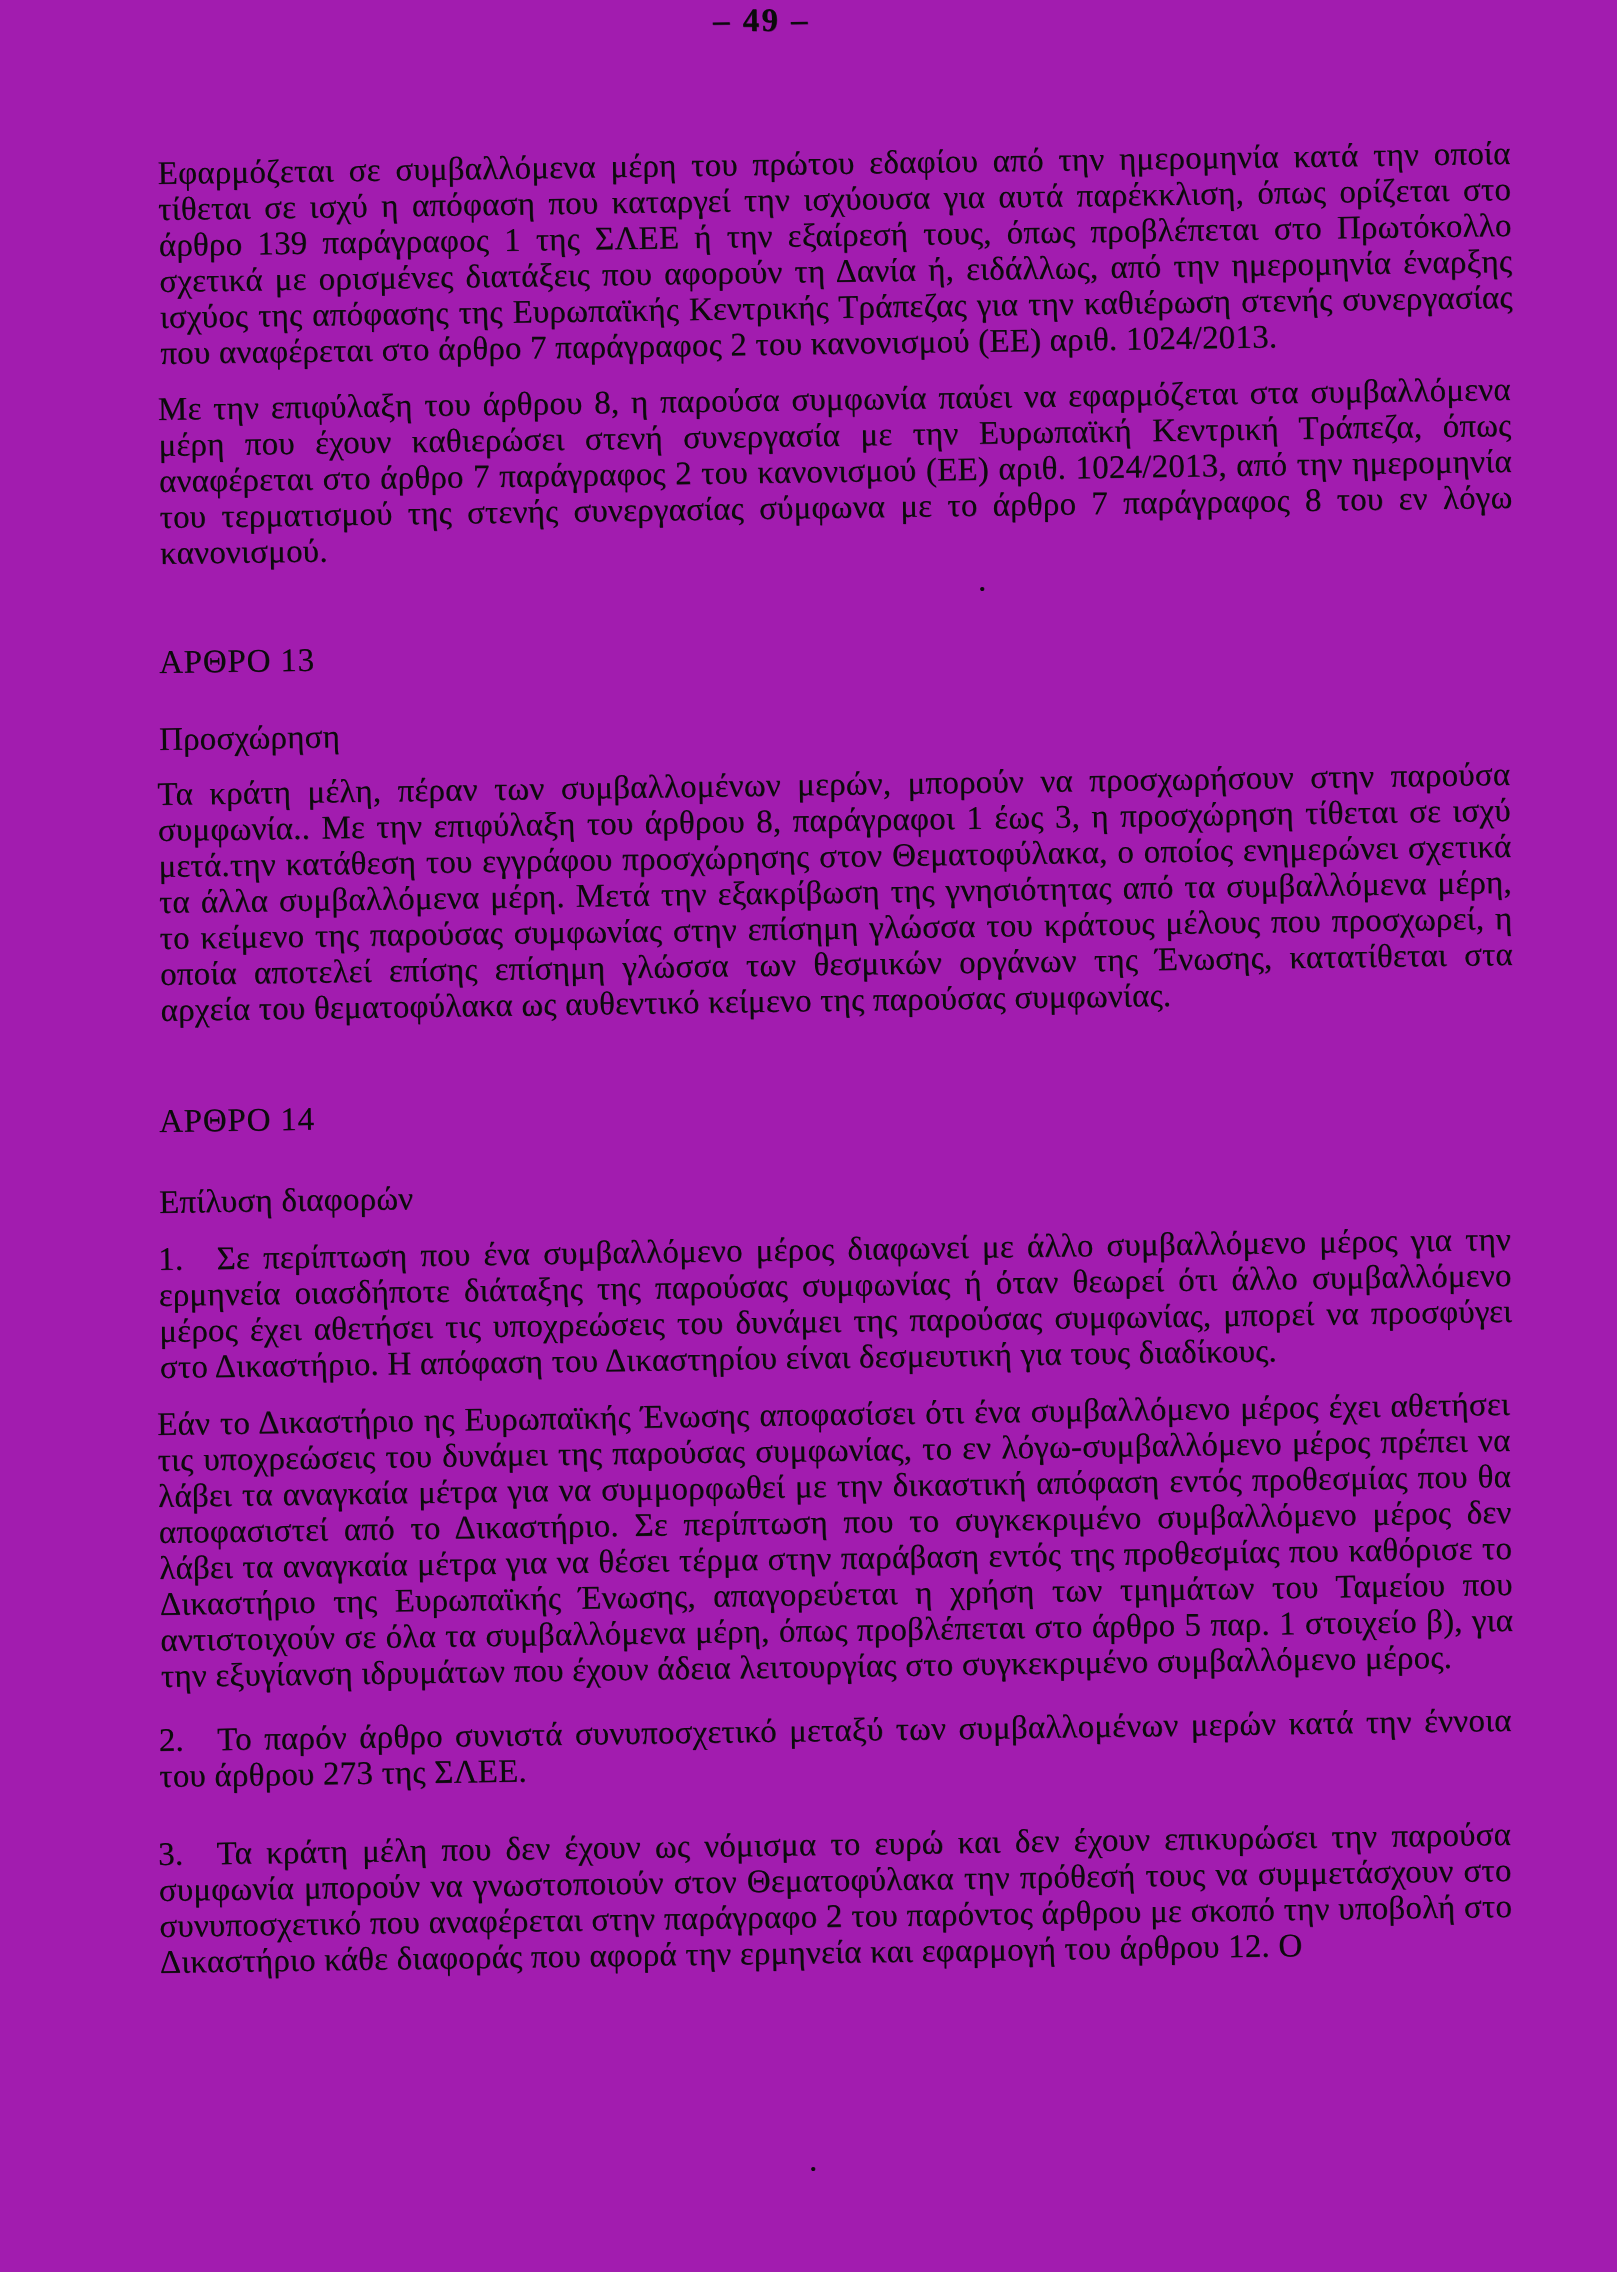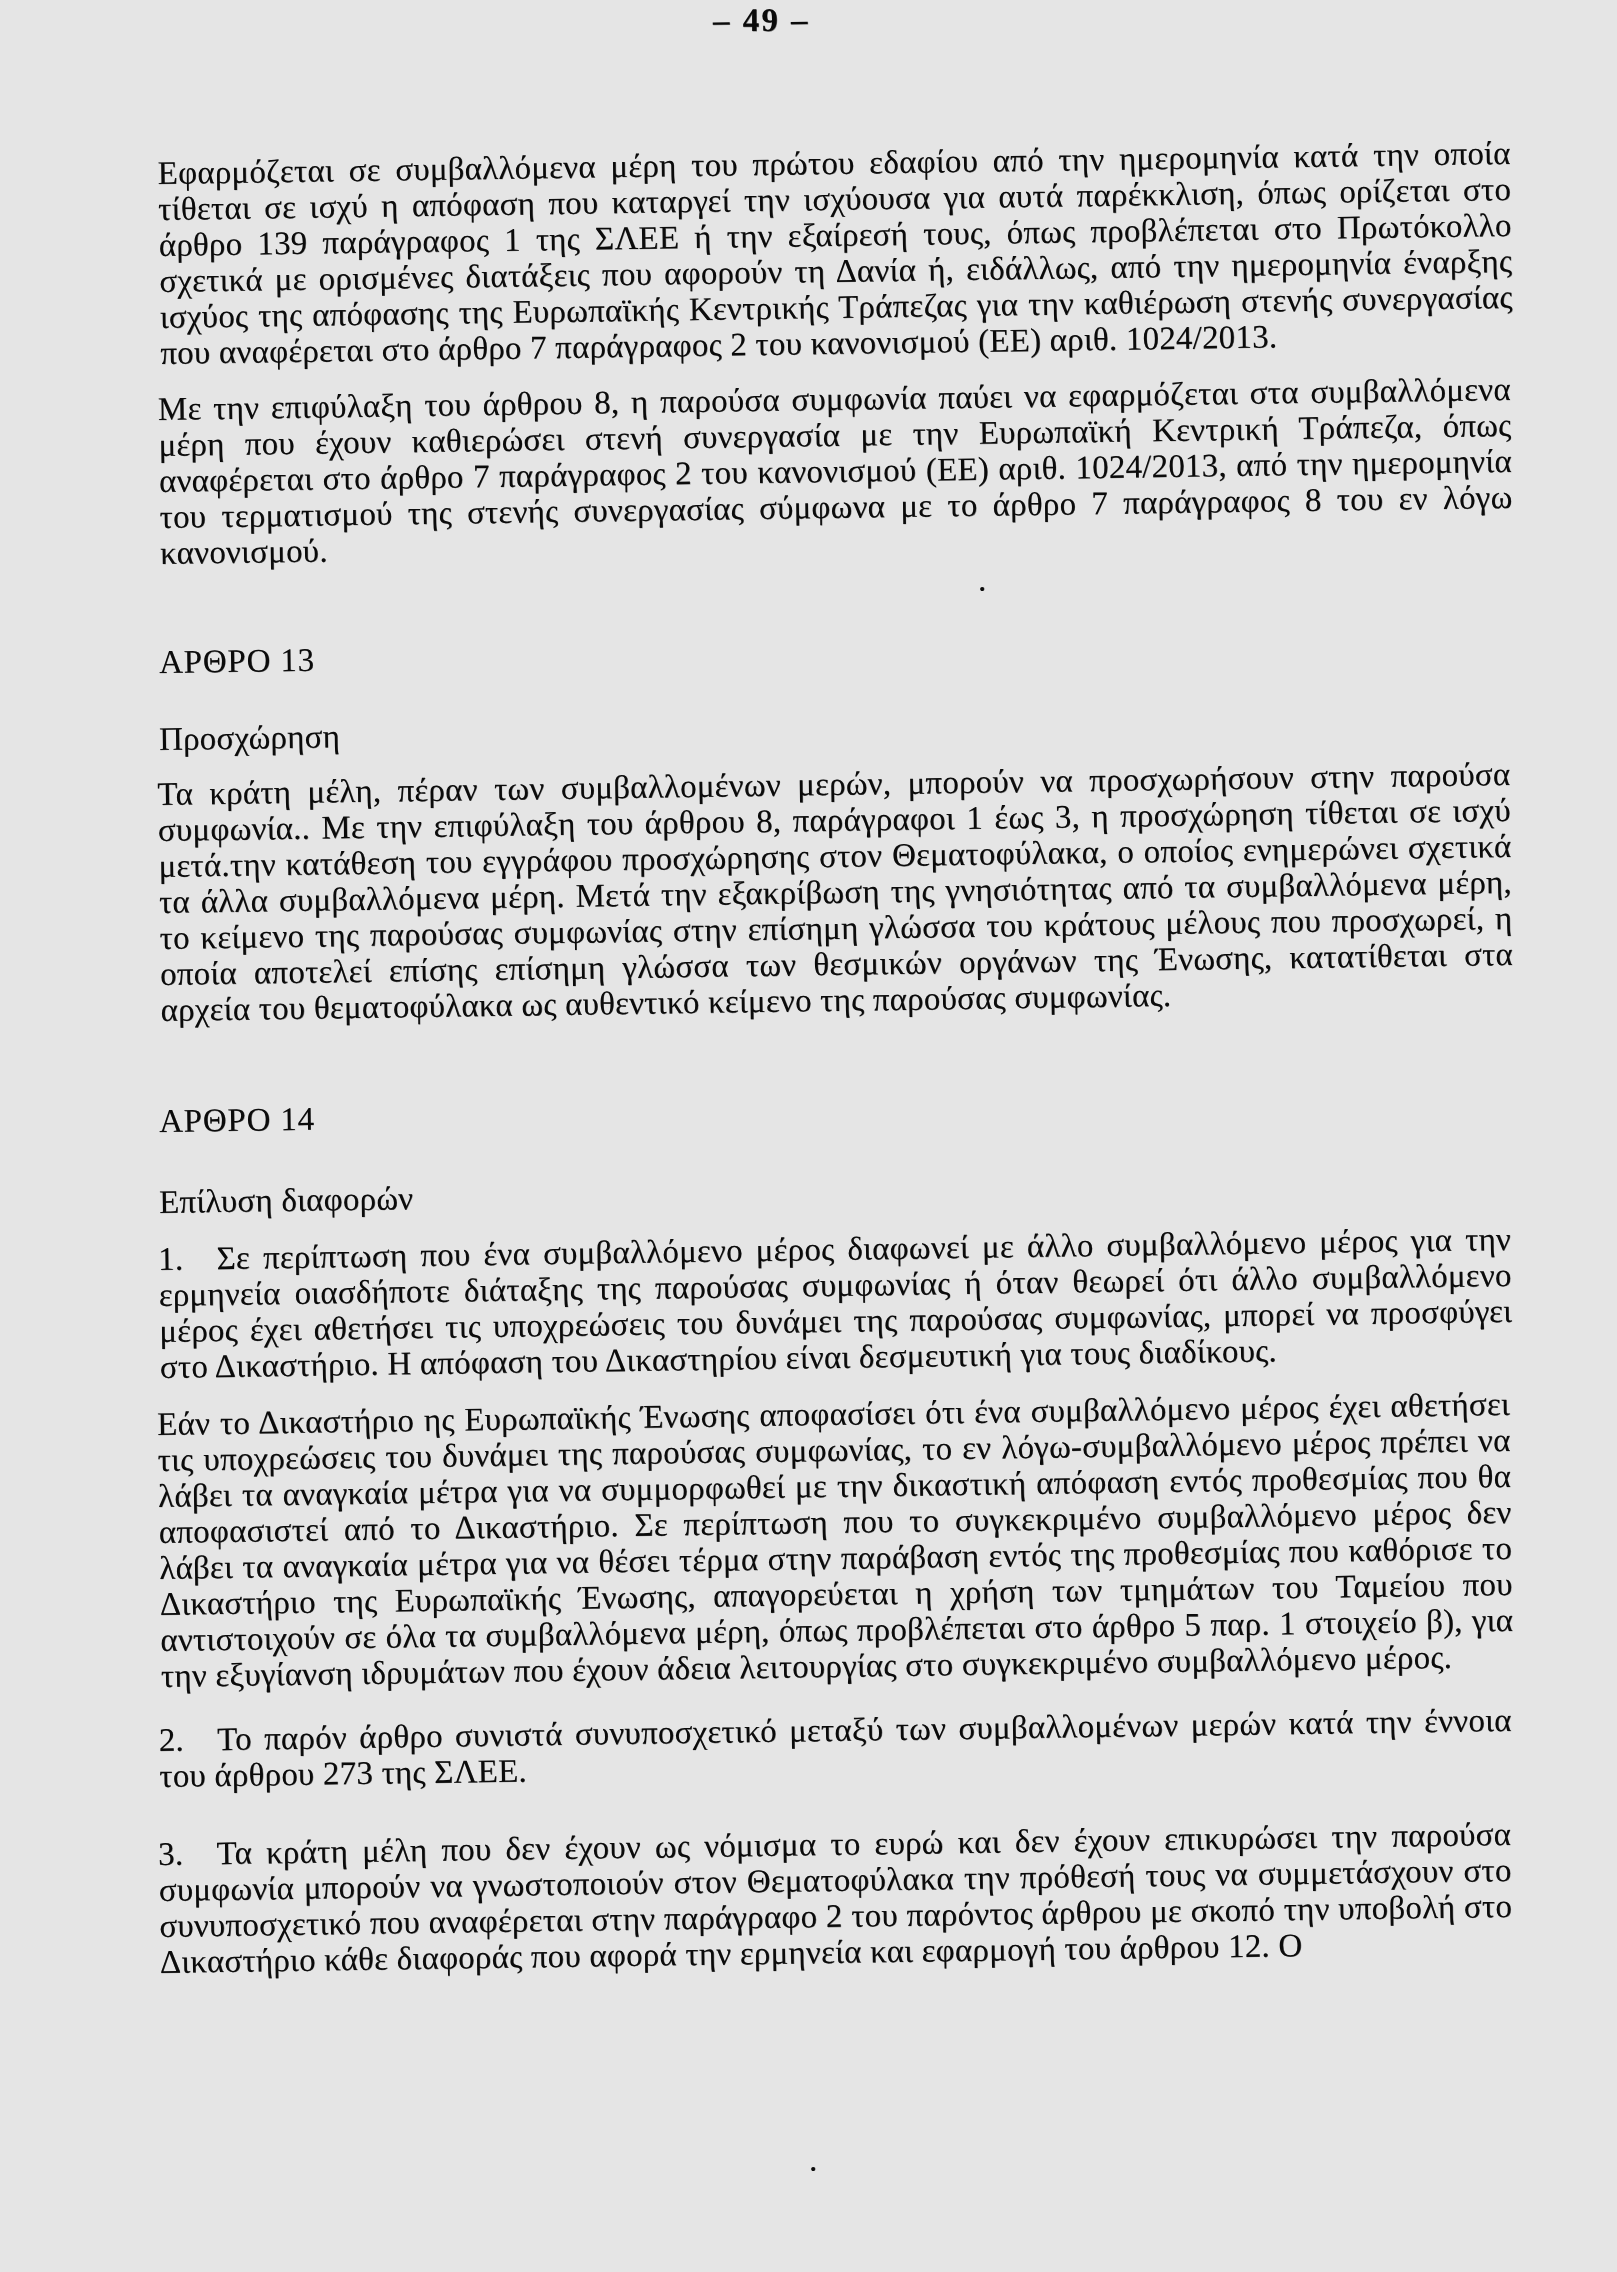--- a/index.html
+++ b/index.html
@@ -11,21 +11,21 @@
     position: relative;
     width: 1617px;
     height: 2273px;
     overflow: hidden;
     font-family: "Liberation Serif", "DejaVu Serif", serif;
     color: #0b0b0b;
   }
   .page {
     position: absolute;
     inset: 0;
-    background: #e5e5e5;
+    background: #a21caf;
   }
   .page-number {
     position: absolute;
     top: 1.6px;
     left: -47px;
     width: 100%;
     text-align: center;
     font-size: 33px;
     font-weight: bold;
     letter-spacing: 2.4px;

